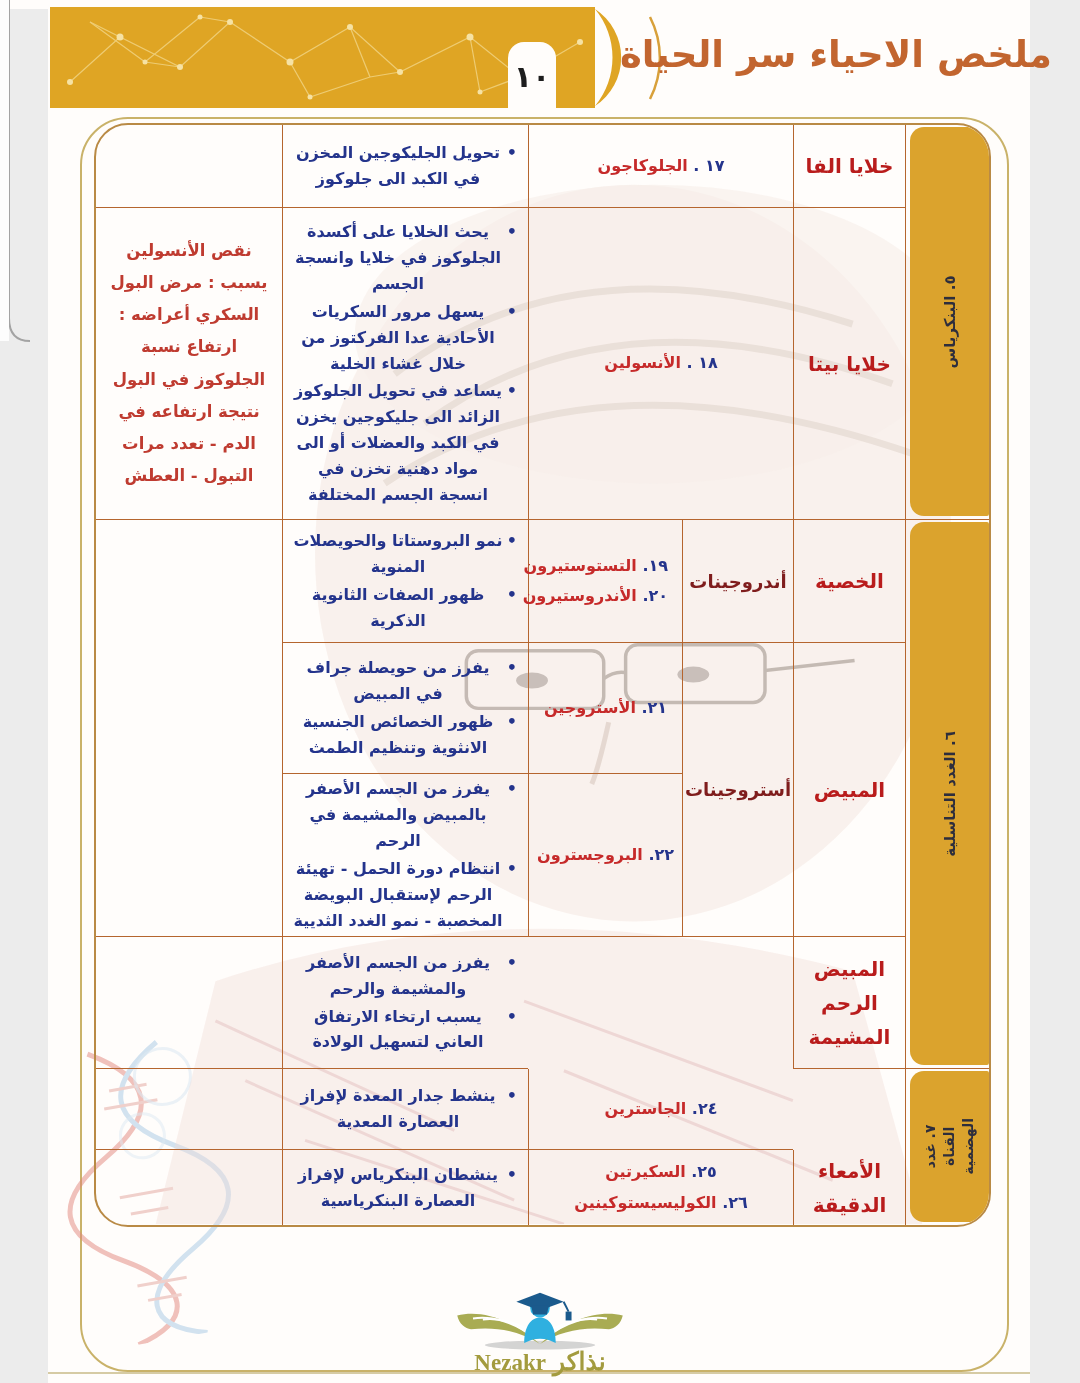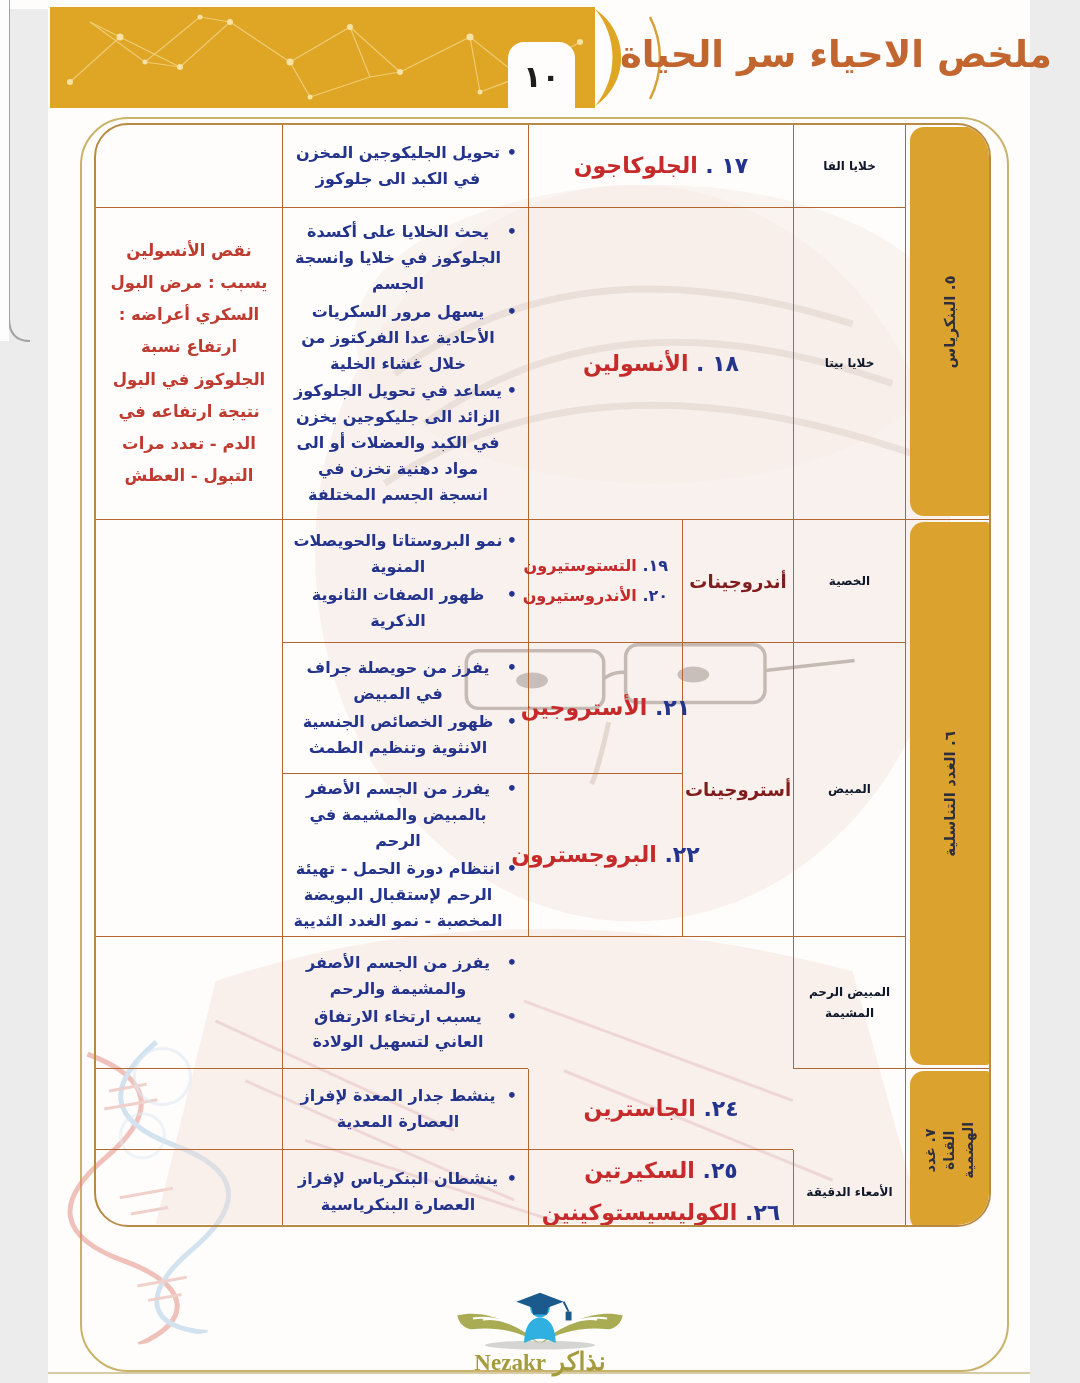--- a/index.html
+++ b/index.html
@@ -5,21 +5,21 @@
   html,body{margin:0;padding:0;}
   body{width:1080px;height:1383px;position:relative;background:#ececec;
        font-family:"DejaVu Sans",sans-serif;overflow:hidden;}
   .page{position:absolute;left:48px;top:0;width:982px;height:1383px;background:#fffdfb;}
   .topstrip{position:absolute;left:0;top:0;width:48px;height:9px;background:#fffdfb;}
   .corner-artifact{position:absolute;left:0;top:0;width:40px;height:350px;z-index:5;}
   .corner-artifact .white{position:absolute;left:0;top:0;width:9px;height:341px;background:#fdfdfd;}
 
   
   .banner-wrap{position:absolute;left:50px;top:7px;width:660px;height:101px;z-index:2;}
-  .pageno-tab{position:absolute;left:508px;top:42px;width:67px;height:68px;background:#fffdfb;
+  .pageno-tab{position:absolute;left:508px;top:42px;width:48px;height:68px;background:#fffdfb;
       border-radius:16px 16px 0 0;z-index:3;display:flex;align-items:center;justify-content:center;
       font-size:30px;font-weight:700;color:#1d1d1d;}
   .doc-title{position:absolute;left:640px;top:18px;width:392px;height:72px;z-index:2;
       display:flex;align-items:center;justify-content:center;direction:rtl;
       font-size:37px;font-weight:700;color:#c2652f;white-space:nowrap;}
 
   
   .frame{position:absolute;left:80px;top:117px;width:925px;height:1251px;
       border:2px solid #c9b269;border-radius:48px;z-index:1;}
   .bottom-line{position:absolute;left:48px;top:1372px;width:982px;height:2px;background:#d6cba4;z-index:2;}
@@ -37,23 +37,23 @@
   .bie{border-left:1.6px solid #b5652e;}
   .bbe{border-bottom:1.6px solid #b5652e;}
 
   
   .cat{padding:0;}
   .cat .gold{position:absolute;top:2px;bottom:3px;left:4px;right:0;background:#dba32d;
       border-radius:14px 2px 2px 14px;display:flex;align-items:center;justify-content:center;}
   .rot{transform:rotate(-90deg);white-space:nowrap;font-size:15px;color:#2e2e3c;letter-spacing:.4px;}
   .rot.wrap{white-space:normal;width:150px;text-align:center;font-size:14px;line-height:1.35;}
 
-  .organ{color:#0f172a;font-size:12px;line-height:1.7;text-align:center;padding:2px 4px;}
+  .organ{color:#b91c1c;font-size:20px;line-height:1.7;text-align:center;padding:2px 4px;}
   .group{color:#7f1d1d;font-size:18px;text-align:center;}
-  .hormone{font-size:22px;text-align:center;line-height:1.9;}
+  .hormone{font-size:16px;text-align:center;line-height:1.9;}
   .hormone .hnum{color:#24348c;}
   .hormone .hname{color:#c62a2a;}
   .hormone .line{white-space:nowrap;}
   .hormone.list{align-items:flex-start;padding-right:14px;font-size:16px;}
   .funcs{padding:6px 8px;align-items:flex-end;}
   .funcs ul{list-style:none;margin:0;padding:0;width:100%;color:#24348c;font-size:16px;line-height:1.62;}
   .funcs li{position:relative;padding:0 17px 0 2px;text-align:center;margin:2px 0;}
   .funcs li::before{content:"•";position:absolute;right:3px;top:0;color:#24348c;}
   .notecell{color:#bf3b30;font-size:16.5px;line-height:1.95;text-align:center;padding:10px 8px;}
 

